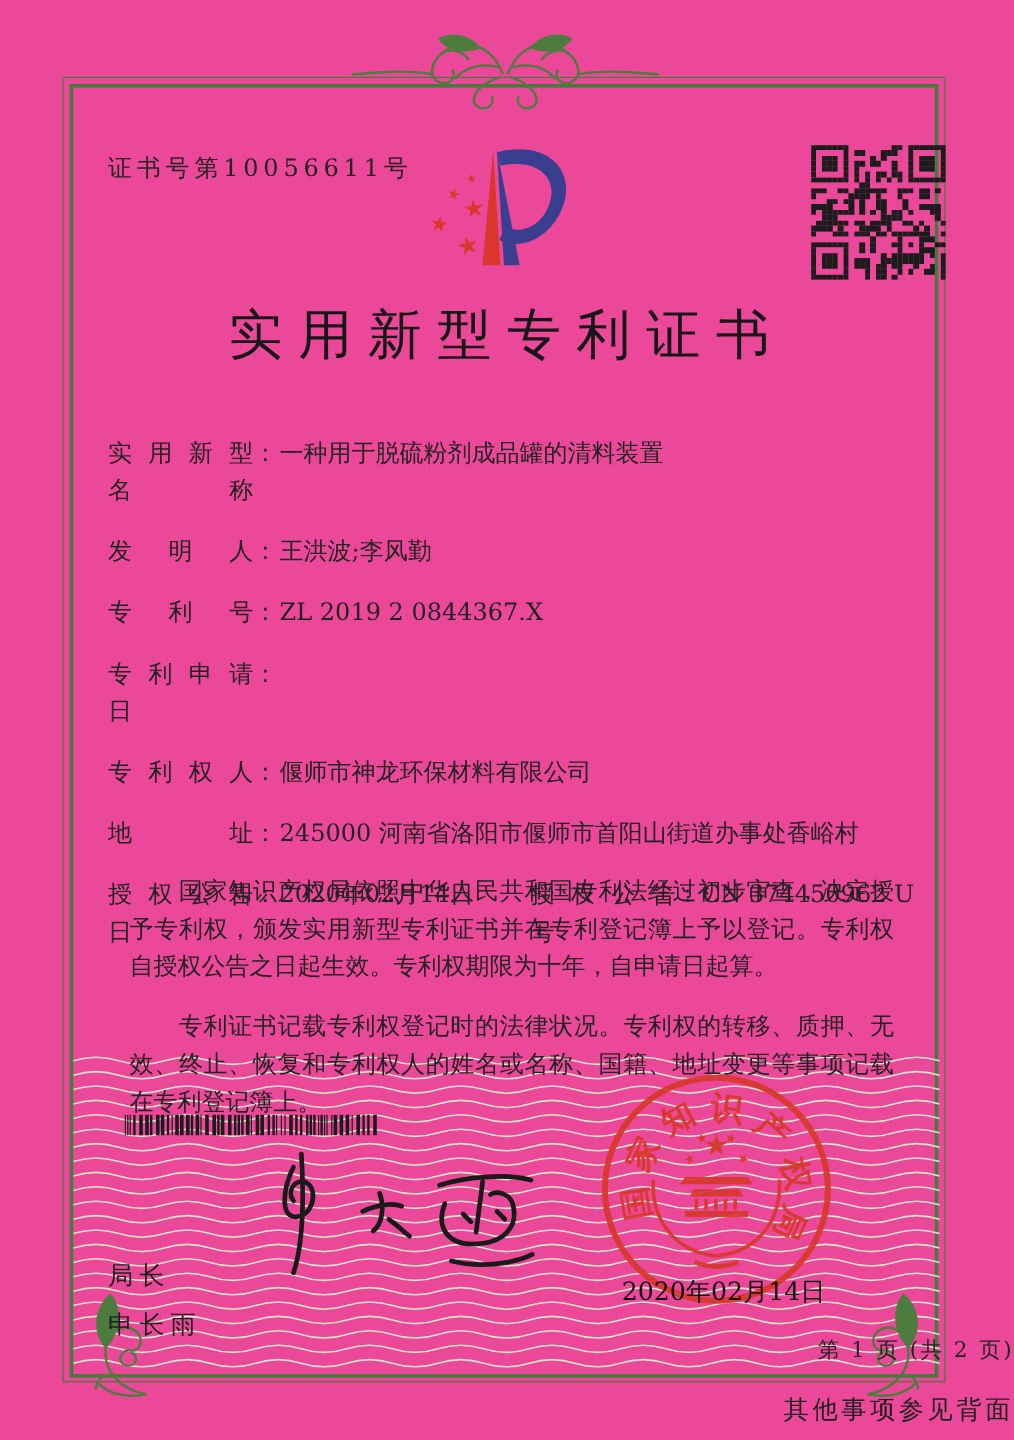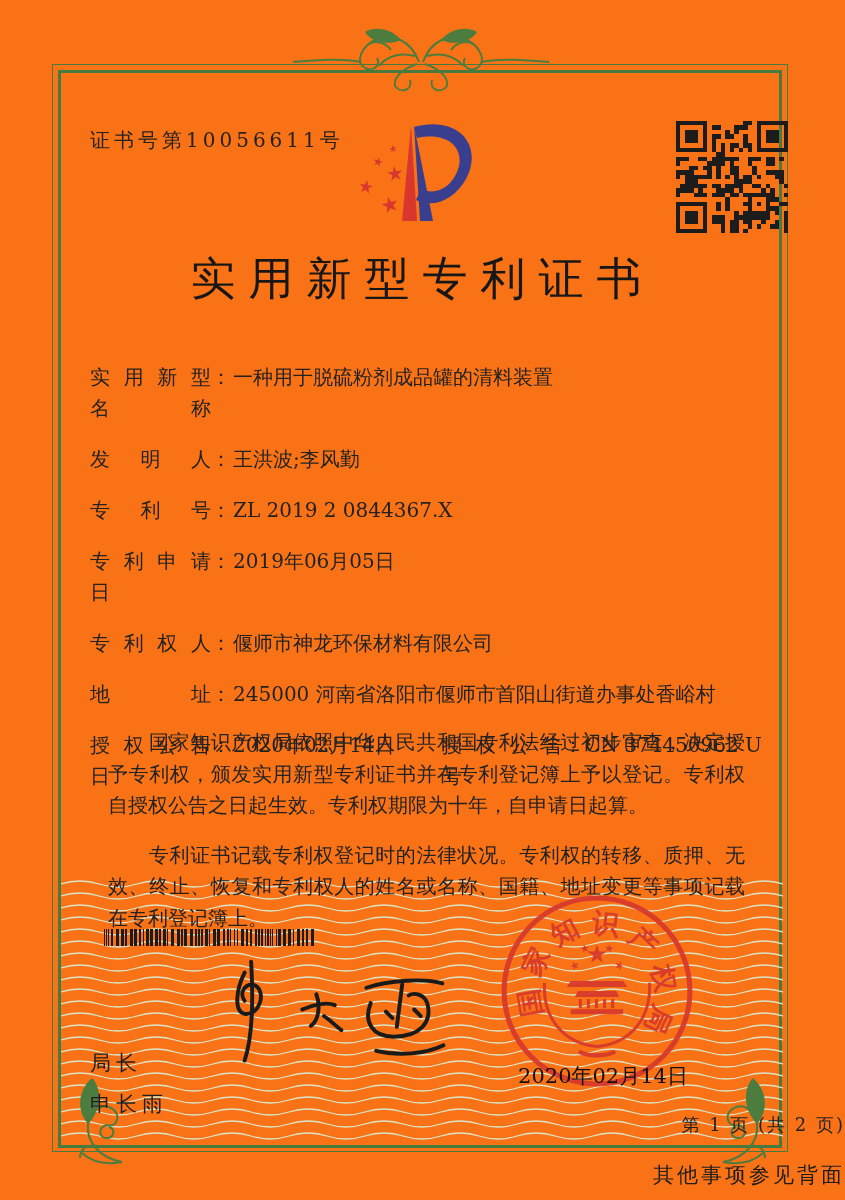--- a/index.html
+++ b/index.html
@@ -1,16 +1,16 @@
 <!DOCTYPE html>
 <html><head>
 <meta charset="utf-8">
 <style>
   html,body{margin:0;padding:0;background:#efead8;}
-  .page{position:relative;width:845px;height:1200px;margin:0 auto;background:#f97316;
+  .page{position:relative;width:845px;height:1200px;margin:0 auto;background:#ec4899;
         font-family:"DejaVu Serif","Liberation Serif",serif;color:#222;overflow:hidden;}
   
   .frame-outer{position:absolute;left:52px;top:64px;width:734px;height:1086px;border:1.5px solid #477a3e;}
   .frame-inner{position:absolute;left:58px;top:70px;width:718px;height:1072px;border:3px solid #477a3e;}
   
   .ornament-top{position:absolute;left:291px;top:10px;width:260px;height:96px;}
   .flourish{position:absolute;width:92px;height:100px;}
   .flourish.bl{left:42px;top:1066px;}
   .flourish.br{left:711px;top:1066px;transform:scaleX(-1);}
   
@@ -783,21 +783,20 @@
         <span class="fvalue">王洪波;李风勤</span>
     </div>
     <div class="frow">
       <span class="flabel">专 利 号</span>
         <span class="fcolon">：</span>
         <span class="fvalue">ZL 2019 2 0844367.X</span>
     </div>
     <div class="frow">
       <span class="flabel">专 利 申 请 日</span>
         <span class="fcolon">：</span>
-        <span class="fvalue">2019年06月05日</span>
     </div>
     <div class="frow">
       <span class="flabel">专 利 权 人</span>
         <span class="fcolon">：</span>
         <span class="fvalue">偃师市神龙环保材料有限公司</span>
     </div>
     <div class="frow">
       <span class="flabel">地 址</span>
         <span class="fcolon">：</span>
         <span class="fvalue">245000 河南省洛阳市偃师市首阳山街道办事处香峪村</span>

